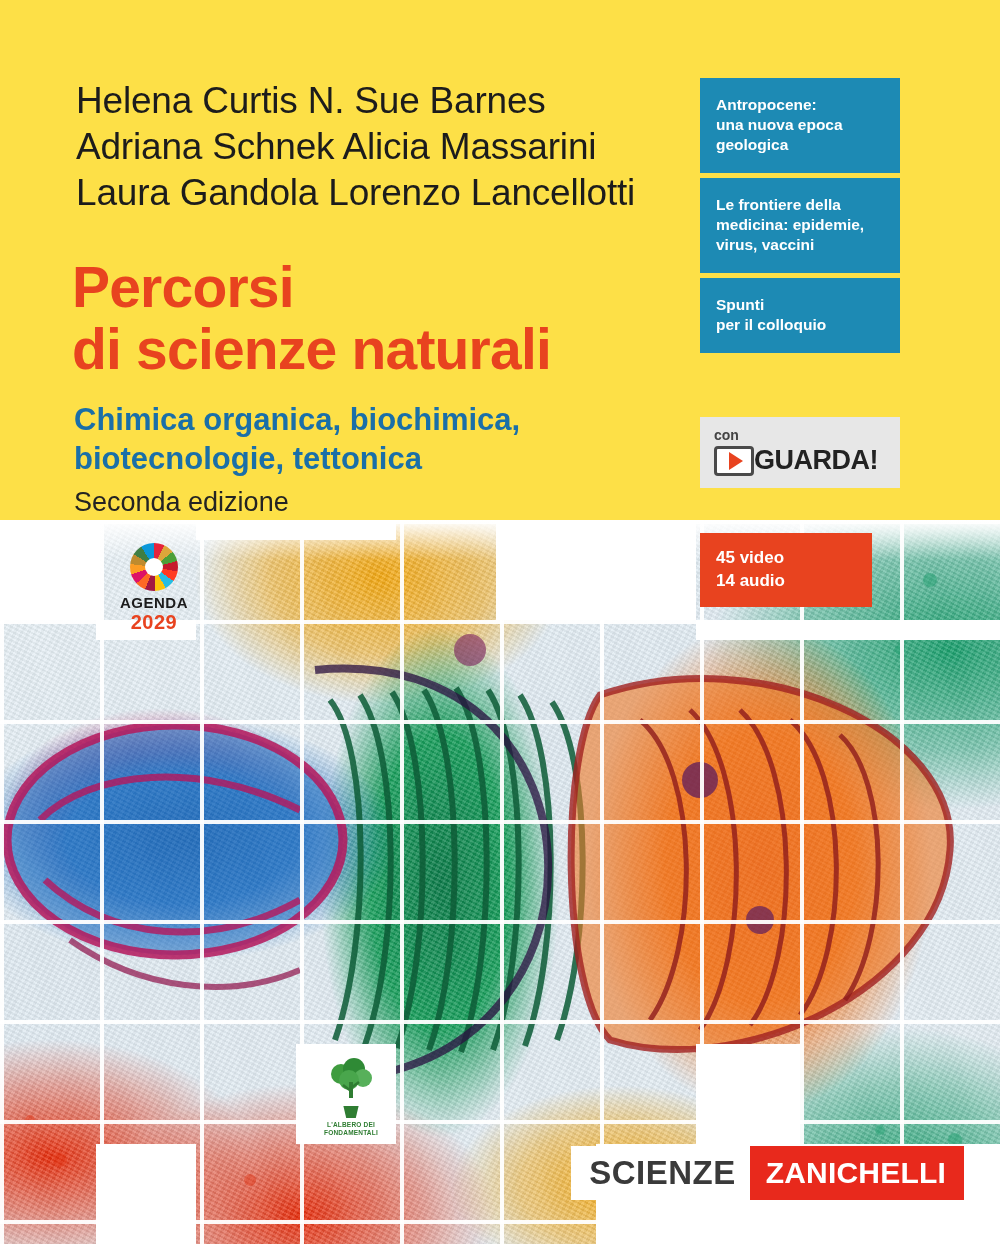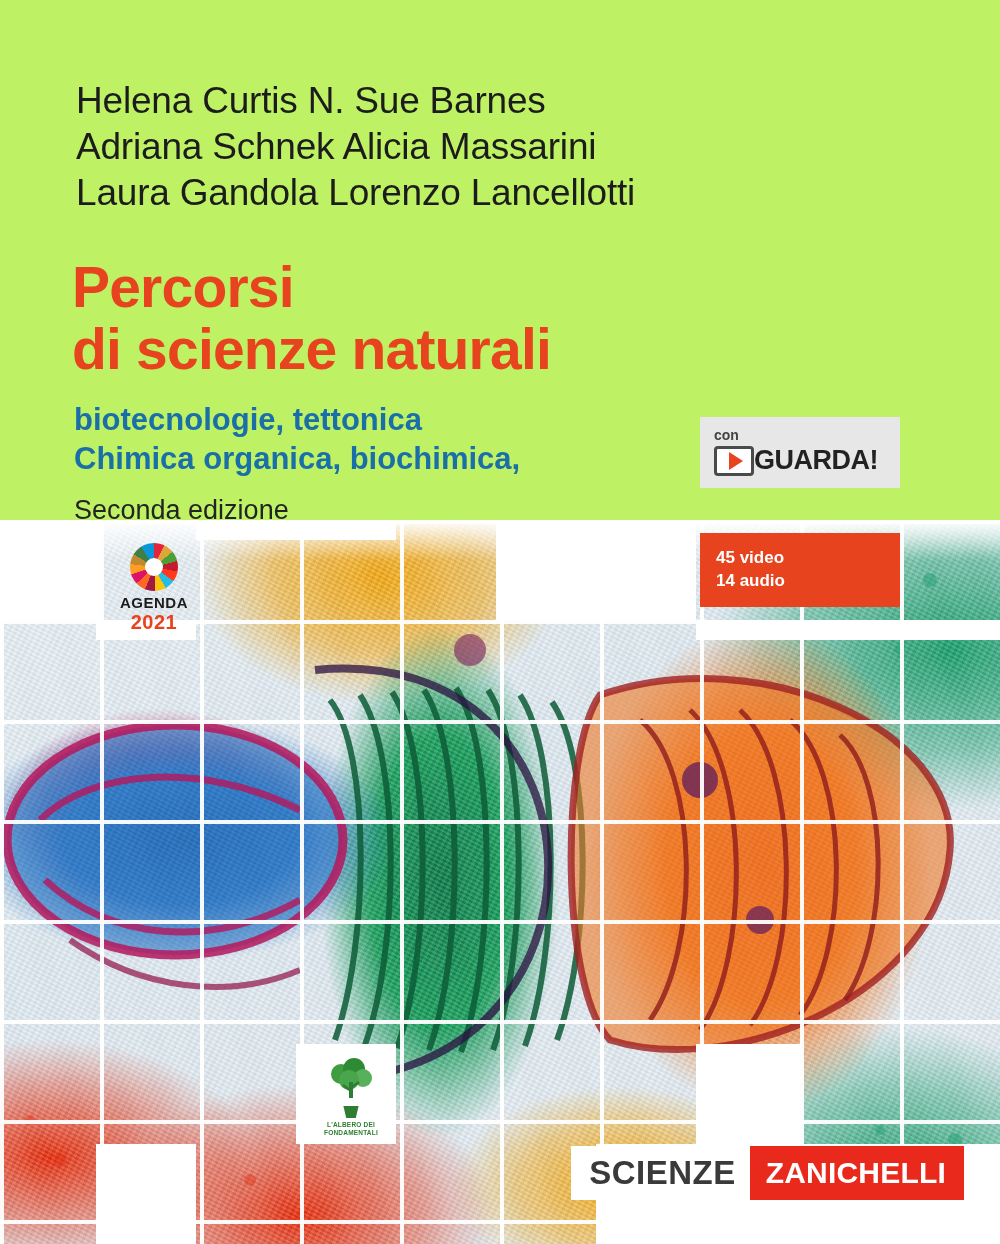--- a/index.html
+++ b/index.html
@@ -8,21 +8,21 @@
     width: 1000px;
     height: 1244px;
     font-family: "Liberation Sans", sans-serif;
     background: #ffffff;
     overflow: hidden;
   }
   #cover {
     position: relative;
     width: 1000px;
     height: 1244px;
-    background: #bef264;
+    background: #fde047;
     overflow: hidden;
   }
 
   
   #mosaic {
     position: absolute;
     left: 0; top: 520px;
     width: 1000px; height: 724px;
     overflow: hidden;
   }
@@ -97,21 +97,20 @@
     font-size: 31px;
     line-height: 39px;
     font-weight: bold;
     color: #1a6fa8;
   }
   .edition {
     position: absolute;
     left: 74px; top: 487px;
     font-size: 27px;
     color: #232323;
-    margin-top: 8px;
   }
 
   
   .callouts {
     position: absolute;
     left: 700px; top: 78px;
     width: 200px;
   }
   .callout {
     background: #1d8ab4;
@@ -156,21 +155,21 @@
     border-top: 9px solid transparent;
     border-bottom: 9px solid transparent;
     margin-left: 3px;
   }
   .guarda .word {
     font-size: 27px; font-weight: bold; color: #222; letter-spacing: -0.5px;
   }
   .counts {
     position: absolute;
     left: 700px; top: 533px;
-    width: 200px;
+    width: 172px;
     background: #e8431f;
     color: #fff;
     font-weight: bold;
     font-size: 17px;
     line-height: 23px;
     padding: 13px 16px 15px 16px;
   }
 
   
   .agenda {
@@ -320,44 +319,54 @@
     <div>Adriana Schnek   Alicia Massarini</div>
     <div>Laura Gandola   Lorenzo Lancellotti</div>
   </div>
 
   <div class="title">
     <div>Percorsi</div>
     <div>di scienze naturali</div>
   </div>
 
   <div class="subtitle">
+    <div>Chimica organica, biochimica,</div>
     <div>biotecnologie, tettonica</div>
-    <div>Chimica organica, biochimica,</div>
   </div>
 
   <div class="edition">Seconda edizione</div>
 
+  <div class="callouts">
+    <div class="callout" style="white-space:pre-line">Antropocene:
+una nuova epoca
+geologica</div>
+    <div class="callout" style="white-space:pre-line">Le frontiere della
+medicina: epidemie,
+virus, vaccini</div>
+    <div class="callout" style="white-space:pre-line">Spunti
+per il colloquio</div>
+  </div>
 
   <div class="guarda">
     <div class="con">con</div>
     <div class="row">
       <span class="phone">
           <span class="tri"></span>
         </span>
       <span class="word">GUARDA!</span>
     </div>
   </div>
 
   <div class="counts" style="white-space:pre-line">45 video
 14 audio</div>
 
   <div class="agenda">
     <div class="wheel"></div>
     <div class="l1">AGENDA</div>
-    <div class="l2">2021</div>
+    <div class="l2">2029</div>
   </div>
 
   <div class="albero">
     <svg width="48" height="46" viewBox="0 0 48 46">
       <circle cx="14" cy="16" r="10" fill="#3f9c3f"></circle>
       <circle cx="27" cy="11" r="11" fill="#2f8a35"></circle>
       <circle cx="36" cy="20" r="9" fill="#57b05a"></circle>
       <circle cx="22" cy="22" r="10" fill="#49a64c"></circle>
       <rect x="22" y="24" width="4" height="16" fill="#2f7d32"></rect>
       <path d="M24 30 L32 24" stroke="#2f7d32" stroke-width="2.5" fill="none"></path>

